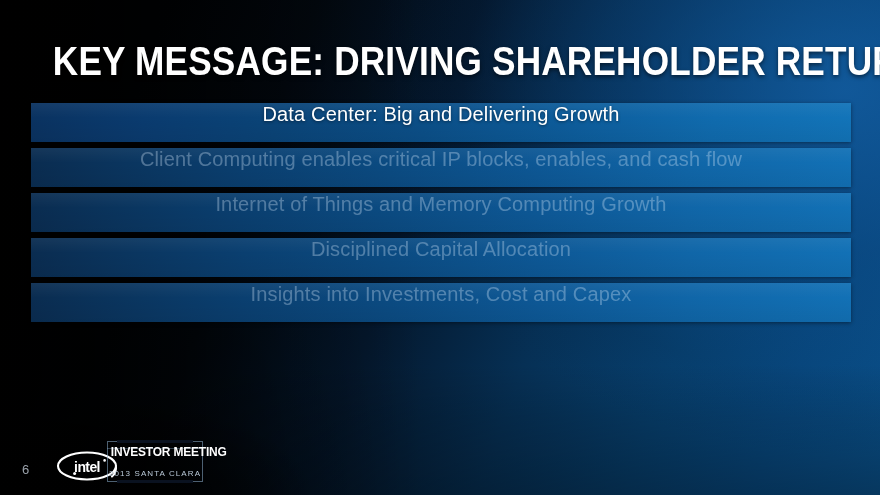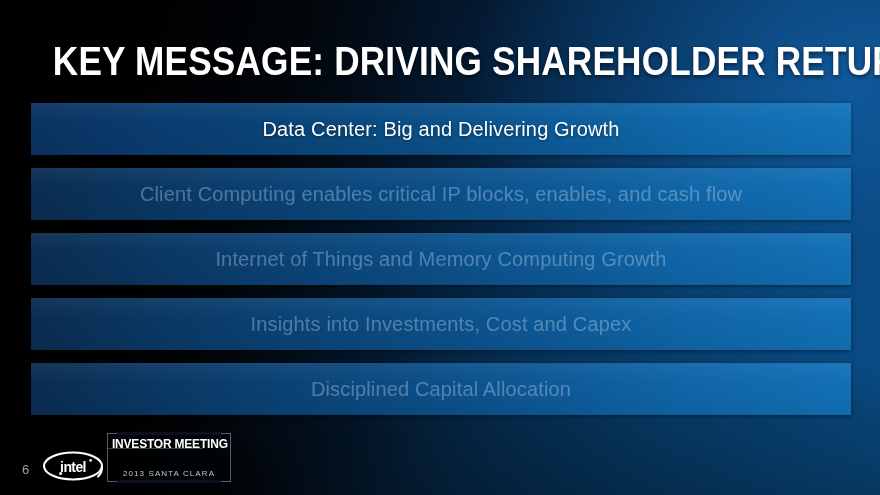--- a/index.html
+++ b/index.html
@@ -92,24 +92,24 @@
 
   
   .bars {
     position: absolute;
     left: 31px;
     top: 103px;
     width: 820px;
   }
   .bar {
     position: relative;
-    height: 52px;
-    margin-bottom: 13px;
+    height: 39px;
+    margin-bottom: 6px;
     display: flex;
-    align-items: center;
+    align-items: flex-start;
     justify-content: center;
     box-shadow: 0 1px 4px rgba(0,0,0,0.45);
   }
   .bar-bg {
     position: absolute;
     inset: 0;
     background: linear-gradient(100deg,
         #0a3260 0%,
         #0a3b6f 14%,
         #0a4478 30%,
@@ -164,33 +164,32 @@
   .page-num {
     position: absolute;
     left: 22px;
     bottom: 18px;
     color: #9aa2ab;
     font-size: 13px;
     font-family: "Liberation Sans", sans-serif;
   }
   .intel-logo {
     position: absolute;
-    left: 42px;
+    left: 56px;
     bottom: 12px;
     width: 62px;
     height: 34px;
     text-align: center;
   }
   .badge {
     position: absolute;
     left: 107px;
     bottom: 13px;
     width: 96px;
-    height: 49px;
-    padding-left: 28px;
+    height: 41px;
   }
   .badge-border {
     position: absolute;
     inset: 0;
     border: 1px solid rgba(140,175,205,0.55);
     box-sizing: border-box;
   }
   .badge-mask-t, .badge-mask-b {
     position: absolute;
     left: 10px; right: 10px;
@@ -261,27 +260,27 @@
 
     <div class="bar dim">
       <div class="bar-bg"></div>
       <div class="bar-sheen"></div>
       <span class="bar-label">Internet of Things and Memory Computing Growth</span>
     </div>
 
     <div class="bar dim">
       <div class="bar-bg"></div>
       <div class="bar-sheen"></div>
+      <span class="bar-label">Disciplined Capital Allocation</span>
+    </div>
+
+    <div class="bar dim">
+      <div class="bar-bg"></div>
+      <div class="bar-sheen"></div>
       <span class="bar-label">Insights into Investments, Cost and Capex</span>
-    </div>
-
-    <div class="bar dim">
-      <div class="bar-bg"></div>
-      <div class="bar-sheen"></div>
-      <span class="bar-label">Disciplined Capital Allocation</span>
     </div>
 
   </div>
 
   <div class="footer">
 
     <span class="page-num">6</span>
 
     <span class="intel-logo">
       <svg width="62" height="34" viewBox="0 0 62 34" aria-hidden="true">

